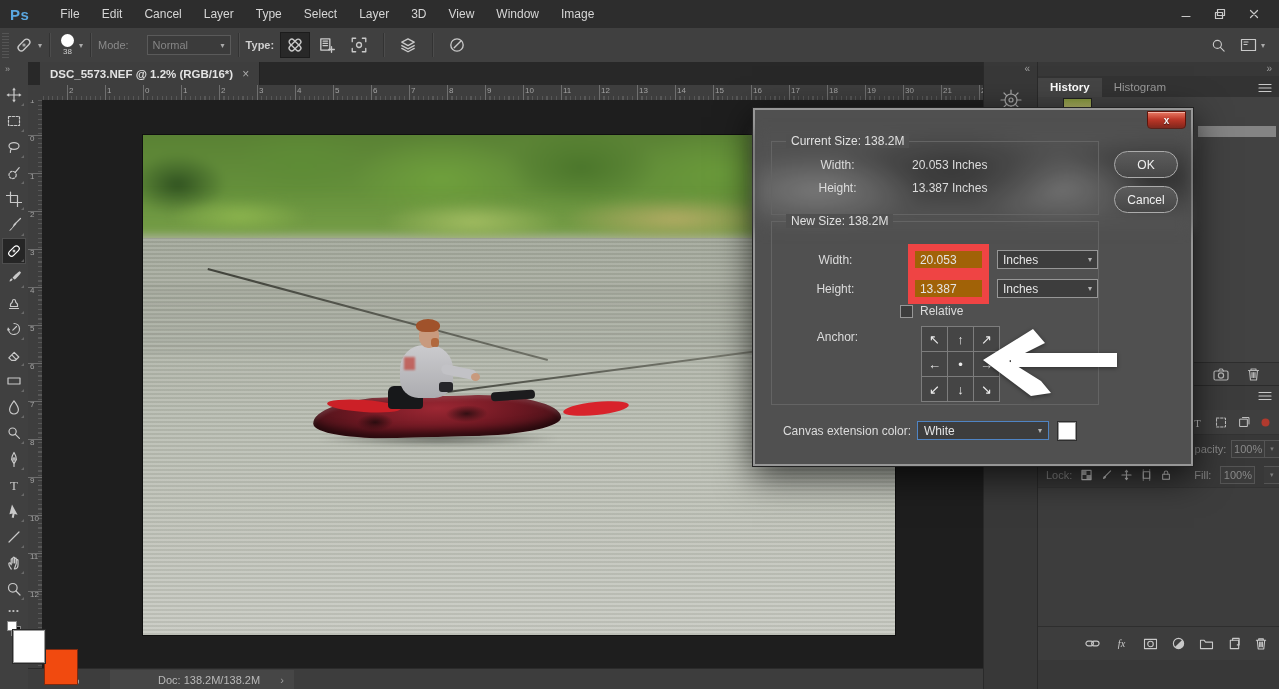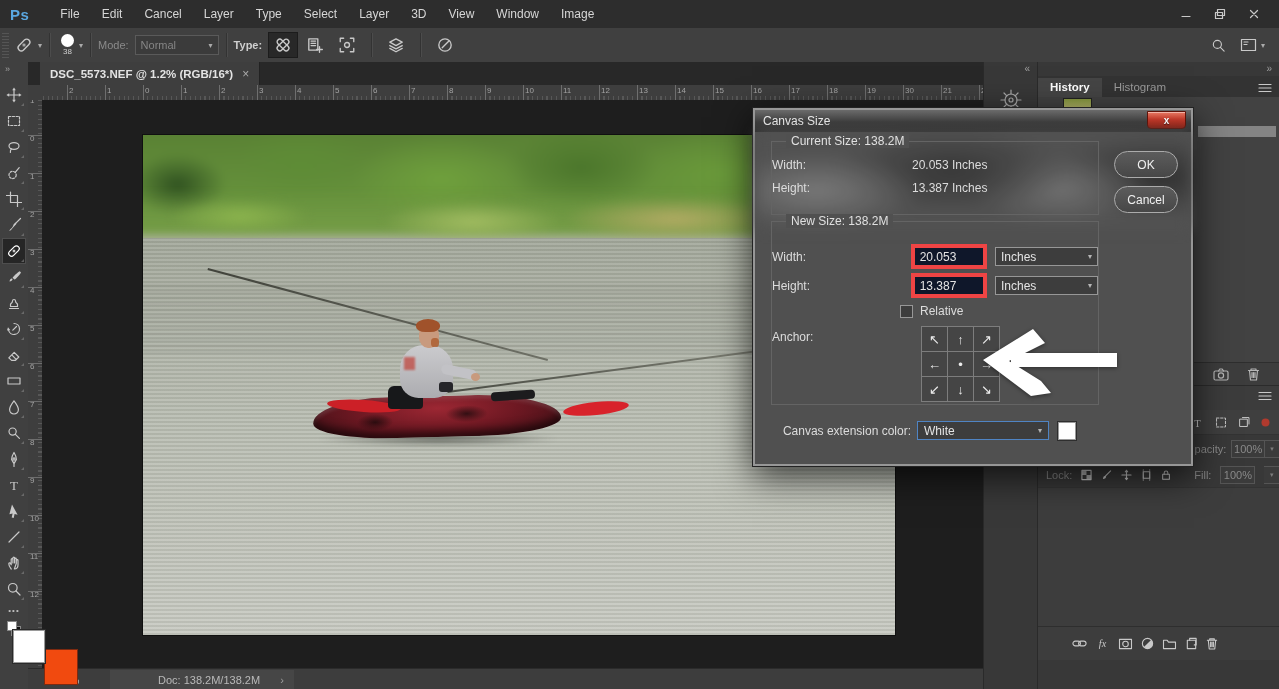--- a/index.html
+++ b/index.html
@@ -169,43 +169,43 @@
   .lockrow{height:25px;display:flex;align-items:center;color:#8a8a8a;font-size:11px;gap:9px;border-bottom:1px solid #333;}
   .layerrow{height:30px;background:#505050;display:flex;align-items:center;color:#e8e8e8;}
   .eyebox{width:28px;display:flex;justify-content:center;border-right:1px solid #3c3c3c;height:100%;align-items:center;}
   .lthumb{margin-left:11px;width:34px;height:23px;border:1px solid #777;
     background:
       radial-gradient(5px 4px at 50% 62%,#a32430 0,transparent 70%),
       linear-gradient(#6f963c 0 36%,#c3c6ba 36%,#b6b9ad);}
   .lname{margin-left:11px;font-size:11.5px;font-style:italic;}
   .llock{margin-left:auto;margin-right:40px;color:#cfcfcf;}
   .layersempty{height:138px;background:#3d3d3d;}
-  .layerbar{justify-content:flex-start;gap:8px;padding-left:34px;height:33px;}
+  .layerbar{justify-content:center;gap:14px;padding-left:34px;height:33px;}
 
   
   .dialog{left:752px;top:107px;width:440px;height:358px;background:#505050;z-index:50;
     border:1px solid #232323;box-shadow:inset 0 0 0 2px #979797,0 10px 34px rgba(0,0,0,.7);color:#dcdcdc;font-size:12px;}
   .dlg-title{position:absolute;left:2px;top:2px;right:2px;height:22px;
     background:linear-gradient(#6b6b6b,#3c3c3c 55%,#303030);display:flex;align-items:center;
     color:#ececec;font-size:12px;padding-left:8px;}
   .dlg-close{position:absolute;right:7px;top:3px;width:37px;height:16px;border-radius:0 0 4px 4px;
     background:linear-gradient(#e87a64,#c0392a 45%,#8f1d10);border:1px solid #5e1208;
     box-shadow:inset 0 1px 0 rgba(255,255,255,.45);display:flex;align-items:center;justify-content:center;
     color:#fff;font-size:10px;font-weight:bold;text-shadow:0 1px 1px rgba(0,0,0,.6);}
   .dlg-blur{position:absolute;left:3px;right:3px;top:24px;height:98px;filter:blur(7px);opacity:.9;
     background:
       radial-gradient(150px 54px at 14% 60%,#7d7d7d 0,transparent 70%),
       radial-gradient(170px 62px at 45% 40%,#353535 0,transparent 70%),
       radial-gradient(130px 52px at 70% 58%,#747474 0,transparent 70%),
       radial-gradient(170px 60px at 93% 45%,#2e2e2e 0,transparent 70%),#525252;}
   .fieldset{position:absolute;border:1px solid #646464;}
   .fieldset .legend{position:absolute;top:-8px;left:14px;padding:0 5px;background:#505050;font-size:12px;color:#e0e0e0;text-align:right;}
   .frow{position:absolute;left:0;right:0;display:flex;align-items:center;}
-  .flabel{width:140px;text-align:left;padding-right:9px;box-sizing:border-box;}
-  .txt{width:64px;height:17px;background:#0f172a;border:4px solid #ef4444;color:#e4e4e4;
+  .flabel{width:140px;text-align:center;padding-right:9px;box-sizing:border-box;}
+  .txt{width:64px;height:17px;background:#a16207;border:7px solid #ef4444;color:#e4e4e4;
        font-size:12px;display:flex;align-items:center;padding-left:5px;}
   .sel{width:92px;height:17px;background:#3d3d3d;border:1px solid #979797;color:#e4e4e4;font-size:12px;
        display:flex;align-items:center;justify-content:space-between;padding:0 5px;margin-left:8px;}
   .sel .sc{font-size:8px;color:#b5b5b5;}
   .cbx{width:11px;height:11px;background:#3d3d3d;border:1px solid #979797;}
   .anchor{position:absolute;left:149px;top:104px;display:grid;grid-template-columns:repeat(3,25px);
           grid-auto-rows:24px;border:1px solid #7d7d7d;background:#7d7d7d;gap:1px;}
   .anchor span{background:#454545;display:flex;align-items:center;justify-content:center;
                color:#ececec;font-size:13px;}
   .dlg-btn{position:absolute;left:361px;width:64px;height:27px;border-radius:14px;border:1px solid #ababab;
@@ -276,21 +276,21 @@
     <div class="obsep"></div>
     <div class="obgroup">
       <span class="brushprev">
         <span class="brushcirc"></span>
         <span class="brushnum">38</span>
       </span>
       <span class="chev">▾</span>
     </div>
     <div class="obsep"></div>
     <span class="lbl-dis">Mode:</span>
-    <div class="dd dis" style="margin-left:6px;width:72px;">
+    <div class="dd dis" style="margin-left:18px;width:72px;">
       <span>Normal</span>
       <span class="chev">▾</span>
     </div>
     <div class="obsep"></div>
     <span style="font-weight:bold;">Type:</span>
     <div class="obgroup" style="margin-left:6px;gap:2px;">
       <div class="typebtn on">
         <svg class="ic" width="18" height="18" viewBox="0 0 16 16">
           <g transform="rotate(45 8 8)">
               <rect x="5.6" y="1.6" width="4.8" height="12.8" rx="2.4"></rect>
@@ -669,23 +669,20 @@
           <rect x="2.5" y="3.5" width="9" height="9"></rect>
           <path d="M5 3.5V1.5h7v7h-2"></path>
         </svg>
       <svg class="ic" width="12" height="13" viewBox="0 0 13 14">
           <path d="M1.5 3.5h10M4 3.5V2h5v1.5M2.5 3.5l1 9.5h6l1-9.5M5 5.5v5M6.5 5.5v5M8 5.5v5"></path>
         </svg>
     </div>
   </div>
 
   <div class="abs dialog">
-    <div class="dlg-title">
-      <span>Canvas Size</span>
-    </div>
     <div class="dlg-close">
       <span>x</span>
     </div>
     <div class="dlg-blur"></div>
 
     <div class="fieldset" style="left:18px;top:33px;width:326px;height:72px;">
       <span class="legend">Current Size: 138.2M</span>
       <div class="frow" style="top:16px;">
         <span class="flabel">Width:</span>
         <span>20.053 Inches</span>

